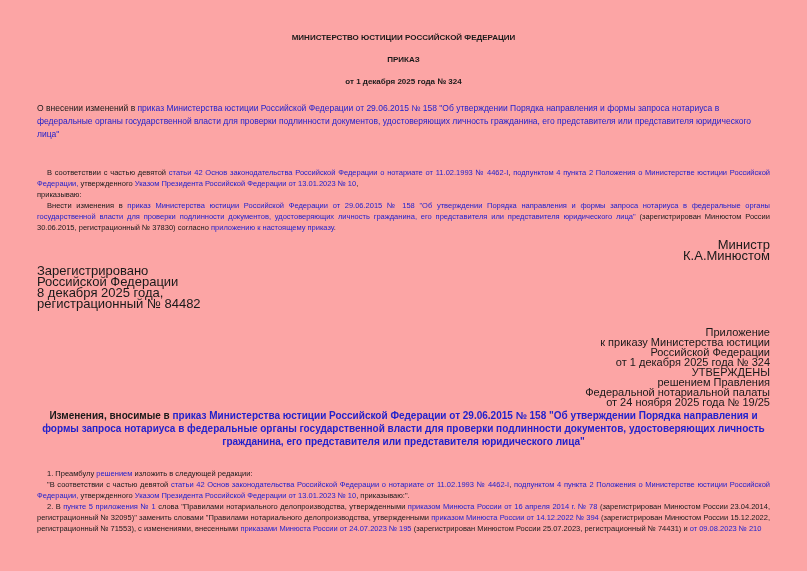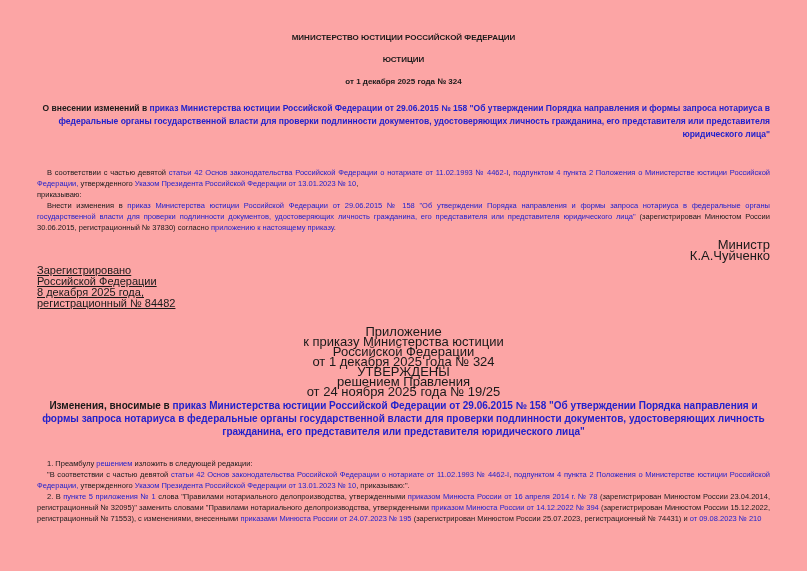--- a/index.html
+++ b/index.html
@@ -1,67 +1,68 @@
 <!DOCTYPE html>
 <html><head>
 <meta charset="utf-8">
 <style>
   html,body{margin:0;padding:0;background:#fff;}
   .page{width:807px;height:571px;background:#fca5a5;font-family:"Liberation Sans","DejaVu Sans",sans-serif;color:#1a1a1a;position:relative;overflow:hidden;}
   .content{padding:33px 37px 0 37px;}
   .center{text-align:center;}
   .hdr{font-weight:bold;font-size:8px;line-height:10px;margin:0 0 12px 0;}
-  .doc-title{font-weight:bold;font-size:8.5px;line-height:13px;text-align:right;margin:15px 0 0 0;}
+  .doc-title{font-weight:normal;font-size:8.5px;line-height:13px;text-align:left;margin:15px 0 0 0;}
   .body-block{font-size:7.5px;line-height:11px;}
   .para{margin:0;text-align:justify;text-indent:10px;}
   .noindent{text-indent:0;}
   .lnk{color:#2222cc;cursor:pointer;}
   .sig{font-size:13px;line-height:11px;text-align:right;margin-top:6px;}
-  .reg{font-size:11px;line-height:11px;margin-top:4px;text-decoration:underline;}
-  .appendix{font-size:13px;line-height:10px;text-align:center;margin-top:18px;}
+  .reg{font-size:13px;line-height:11px;margin-top:4px;}
+  .appendix{font-size:11px;line-height:10px;text-align:right;margin-top:18px;}
   .heading2{font-weight:bold;font-size:10px;line-height:13px;text-align:center;margin:2px 0 0 0;}
   .items{margin-top:20px;}
 </style>
 </head>
 <body>
 
 <div class="page">
   <div class="content">
 
     <div class="hdr center">МИНИСТЕРСТВО ЮСТИЦИИ РОССИЙСКОЙ ФЕДЕРАЦИИ</div>
-    <div class="hdr center">ЮСТИЦИИ</div>
+    <div class="hdr center">ПРИКАЗ</div>
     <div class="hdr center" style="margin-bottom:0;">от 1 декабря 2025 года № 324</div>
 
     <div class="doc-title"><span>О внесении изменений в </span><span class="lnk">приказ Министерства юстиции Российской Федерации от 29.06.2015 № 158 "Об утверждении Порядка направления и формы запроса нотариуса в федеральные органы государственной власти для проверки подлинности документов, удостоверяющих личность гражданина, его представителя или представителя юридического лица"</span></div>
 
     <div class="body-block" style="margin-top:26px;">
       <p class="para"><span>В соответствии с частью девятой </span><span class="lnk">статьи 42 Основ законодательства Российской Федерации о нотариате от 11.02.1993 № 4462-I</span><span>, </span><span class="lnk">подпунктом 4 пункта 2 Положения о Министерстве юстиции Российской Федерации,</span><span> утвержденного </span><span class="lnk">Указом Президента Российской Федерации от 13.01.2023 № 10</span><span>,</span></p>
       <p class="para noindent">приказываю:</p>
       <p class="para"><span>Внести изменения в </span><span class="lnk">приказ Министерства юстиции Российской Федерации от 29.06.2015 № 158 "Об утверждении Порядка направления и формы запроса нотариуса в федеральные органы государственной власти для проверки подлинности документов, удостоверяющих личность гражданина, его представителя или представителя юридического лица"</span><span> (зарегистрирован Минюстом России 30.06.2015, регистрационный № 37830) согласно </span><span class="lnk">приложению к настоящему приказу</span><span>.</span></p>
     </div>
 
     <div class="sig">
       <div>Министр</div>
-      <div>К.А.Чуйченко</div>
+      <div>К.А.Минюстом</div>
     </div>
 
     <div class="reg">
       <div>Зарегистрировано</div>
       <div>Российской Федерации</div>
       <div>8 декабря 2025 года,</div>
       <div>регистрационный № 84482</div>
     </div>
 
     <div class="appendix">
       <div>Приложение</div>
       <div>к приказу Министерства юстиции</div>
       <div>Российской Федерации</div>
       <div>от 1 декабря 2025 года № 324</div>
       <div>УТВЕРЖДЕНЫ</div>
       <div>решением Правления</div>
+      <div>Федеральной нотариальной палаты</div>
       <div>от 24 ноября 2025 года № 19/25</div>
     </div>
 
     <div class="heading2"><span>Изменения, вносимые в </span><span class="lnk">приказ Министерства юстиции Российской Федерации от 29.06.2015 № 158 "Об утверждении Порядка направления и формы запроса нотариуса в федеральные органы государственной власти для проверки подлинности документов, удостоверяющих личность гражданина, его представителя или представителя юридического лица"</span></div>
 
     <div class="body-block items">
       <p class="para"><span>1. Преамбулу </span><span class="lnk">решением</span><span> изложить в следующей редакции:</span></p>
       <p class="para"><span>"В соответствии с частью девятой </span><span class="lnk">статьи 42 Основ законодательства Российской Федерации о нотариате от 11.02.1993 № 4462-I</span><span>, </span><span class="lnk">подпунктом 4 пункта 2 Положения о Министерстве юстиции Российской Федерации,</span><span> утвержденного </span><span class="lnk">Указом Президента Российской Федерации от 13.01.2023 № 10</span><span>, приказываю:".</span></p>
       <p class="para"><span>2. В </span><span class="lnk">пункте 5 приложения № 1</span><span> слова "Правилами нотариального делопроизводства, утвержденными </span><span class="lnk">приказом Минюста России от 16 апреля 2014 г. № 78</span><span> (зарегистрирован Минюстом России 23.04.2014, регистрационный № 32095)" заменить словами "Правилами нотариального делопроизводства, утвержденными </span><span class="lnk">приказом Минюста России от 14.12.2022 № 394</span><span> (зарегистрирован Минюстом России 15.12.2022, регистрационный № 71553), с изменениями, внесенными </span><span class="lnk">приказами Минюста России от 24.07.2023 № 195</span><span> (зарегистрирован Минюстом России 25.07.2023, регистрационный № 74431) и </span><span class="lnk">от 09.08.2023 № 210</span></p>
     </div>

